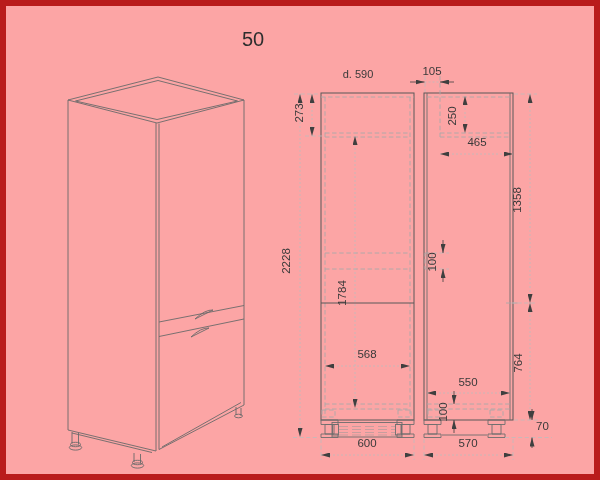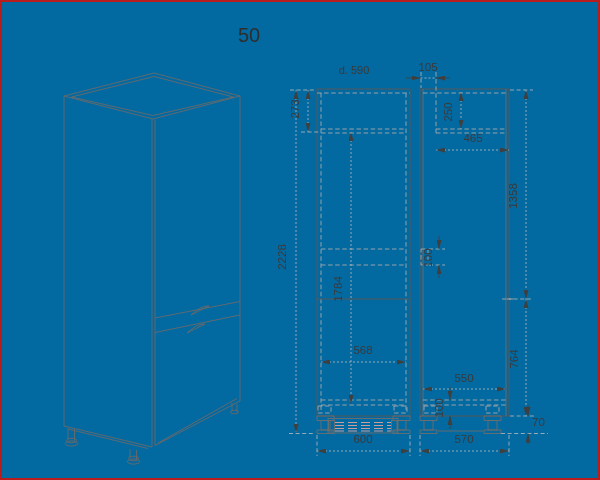--- a/index.html
+++ b/index.html
@@ -1,17 +1,17 @@
 <!DOCTYPE html>
 <html><head>
 <meta charset="utf-8">
 <style>
   html,body{margin:0;padding:0;background:#fff;}
-  .canvas{position:relative;width:600px;height:480px;background:#0369a1;
-          border:2px solid #b91c1c;box-sizing:border-box;overflow:hidden;
+  .canvas{position:relative;width:600px;height:480px;background:#fca5a5;
+          border:6px solid #b91c1c;box-sizing:border-box;overflow:hidden;
           font-family:"Liberation Sans", sans-serif;}
   svg{position:absolute;left:0;top:0;}
   .sol {stroke:#585858;stroke-width:1;fill:none;}
   .sol2{stroke:#6e6e6e;stroke-width:.9;fill:none;}
   .iso {stroke:#6a6a6a;stroke-width:.9;fill:none;}
   .hid {stroke:#a9a9a9;stroke-width:.9;stroke-dasharray:4.5 2.6;fill:none;}
   .ext {stroke:#bdbdbd;stroke-width:.8;stroke-dasharray:4 2.6;fill:none;}
   .dim {stroke:#bdbdbd;stroke-width:.8;stroke-dasharray:2 2;fill:none;}
   .lead{stroke:#3f3f3f;stroke-width:.8;fill:none;}
   .pink{stroke:#c79e9e;stroke-width:1;stroke-dasharray:9 4;fill:none;}

